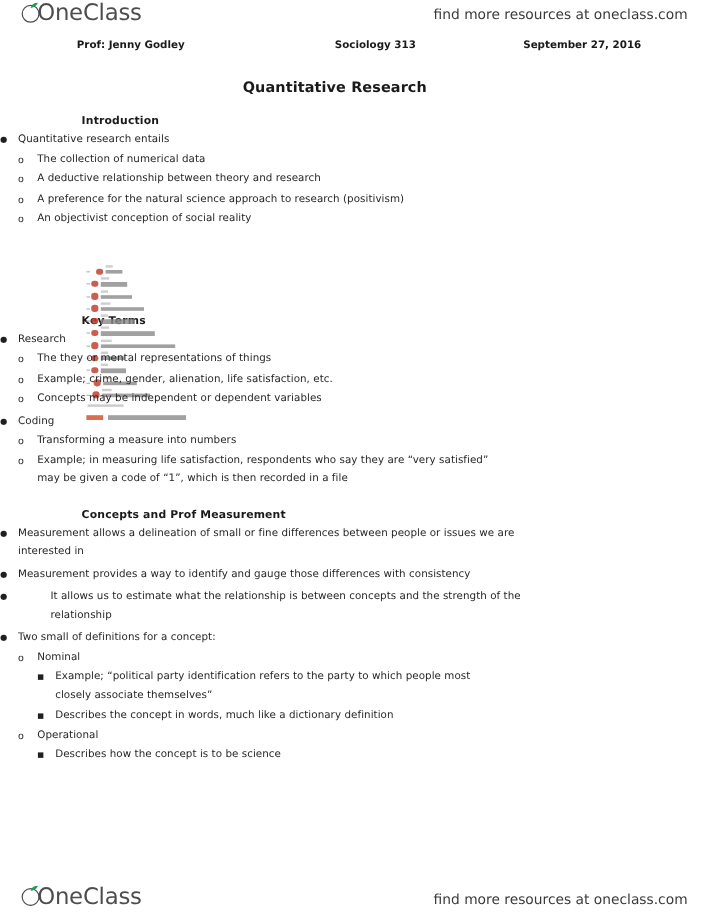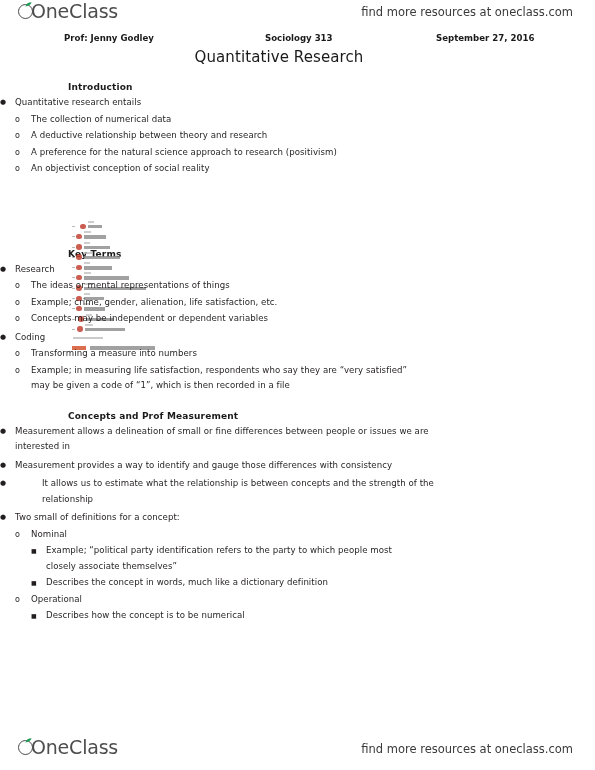--- a/index.html
+++ b/index.html
@@ -79,28 +79,29 @@
   }
   .meta-row {
     position: relative;
     height: 18px;
     font-family: "DejaVu Sans", sans-serif;
     font-weight: bold;
     font-size: 8.6px;
     color: #1a1a1a;
   }
   .meta-row .m-left   { position: absolute; left: 64px;  top: 3px; }
-  .meta-row .m-center { position: absolute; left: 265px; top: 3px; }
+  .meta-row .m-center { position: absolute; left: 279px; top: 3px; }
   .meta-row .m-right  { position: absolute; left: 436px; top: 3px; }
 
   .doc-title {
+    margin-top: 18px;
     text-align: center;
     font-family: "DejaVu Sans", sans-serif;
-    font-weight: normal;
-    font-size: 15px;
+    font-weight: bold;
+    font-size: 12px;
     color: #1a1a1a;
     letter-spacing: 0.1px;
   }
 
   .section-head {
     margin-left: 68px;
     margin-top: 16px;
     font-family: "DejaVu Sans", sans-serif;
     font-weight: bold;
     font-size: 9px;
@@ -332,21 +333,21 @@
   </div>
 
   <div class="section-head" style="margin-top:72px">Key Terms</div>
   <ul class="lvl lvl1">
     <li class="item">
       <span class="marker">●</span>
       <span class="txt">Research</span>
       <ul class="lvl lvl2">
         <li class="item">
           <span class="marker">o</span>
-          <span class="txt">The ideas or mental representations of things</span>
+          <span class="txt">The they or mental representations of things</span>
         </li>
         <li class="item">
           <span class="marker">o</span>
           <span class="txt">Example; crime, gender, alienation, life satisfaction, etc.</span>
         </li>
         <li class="item">
           <span class="marker">o</span>
           <span class="txt">Concepts may be independent or dependent variables</span>
         </li>
       </ul>
@@ -398,21 +399,21 @@
               <span class="txt">Describes the concept in words, much like a dictionary definition</span>
             </li>
           </ul>
         </li>
         <li class="item">
           <span class="marker">o</span>
           <span class="txt">Operational</span>
           <ul class="lvl lvl3">
             <li class="item">
               <span class="marker">■</span>
-              <span class="txt">Describes how the concept is to be numerical</span>
+              <span class="txt">Describes how the concept is to be science</span>
             </li>
           </ul>
         </li>
       </ul>
     </li>
   </ul>
 
 </div>
 
 <div class="brand-footer">

